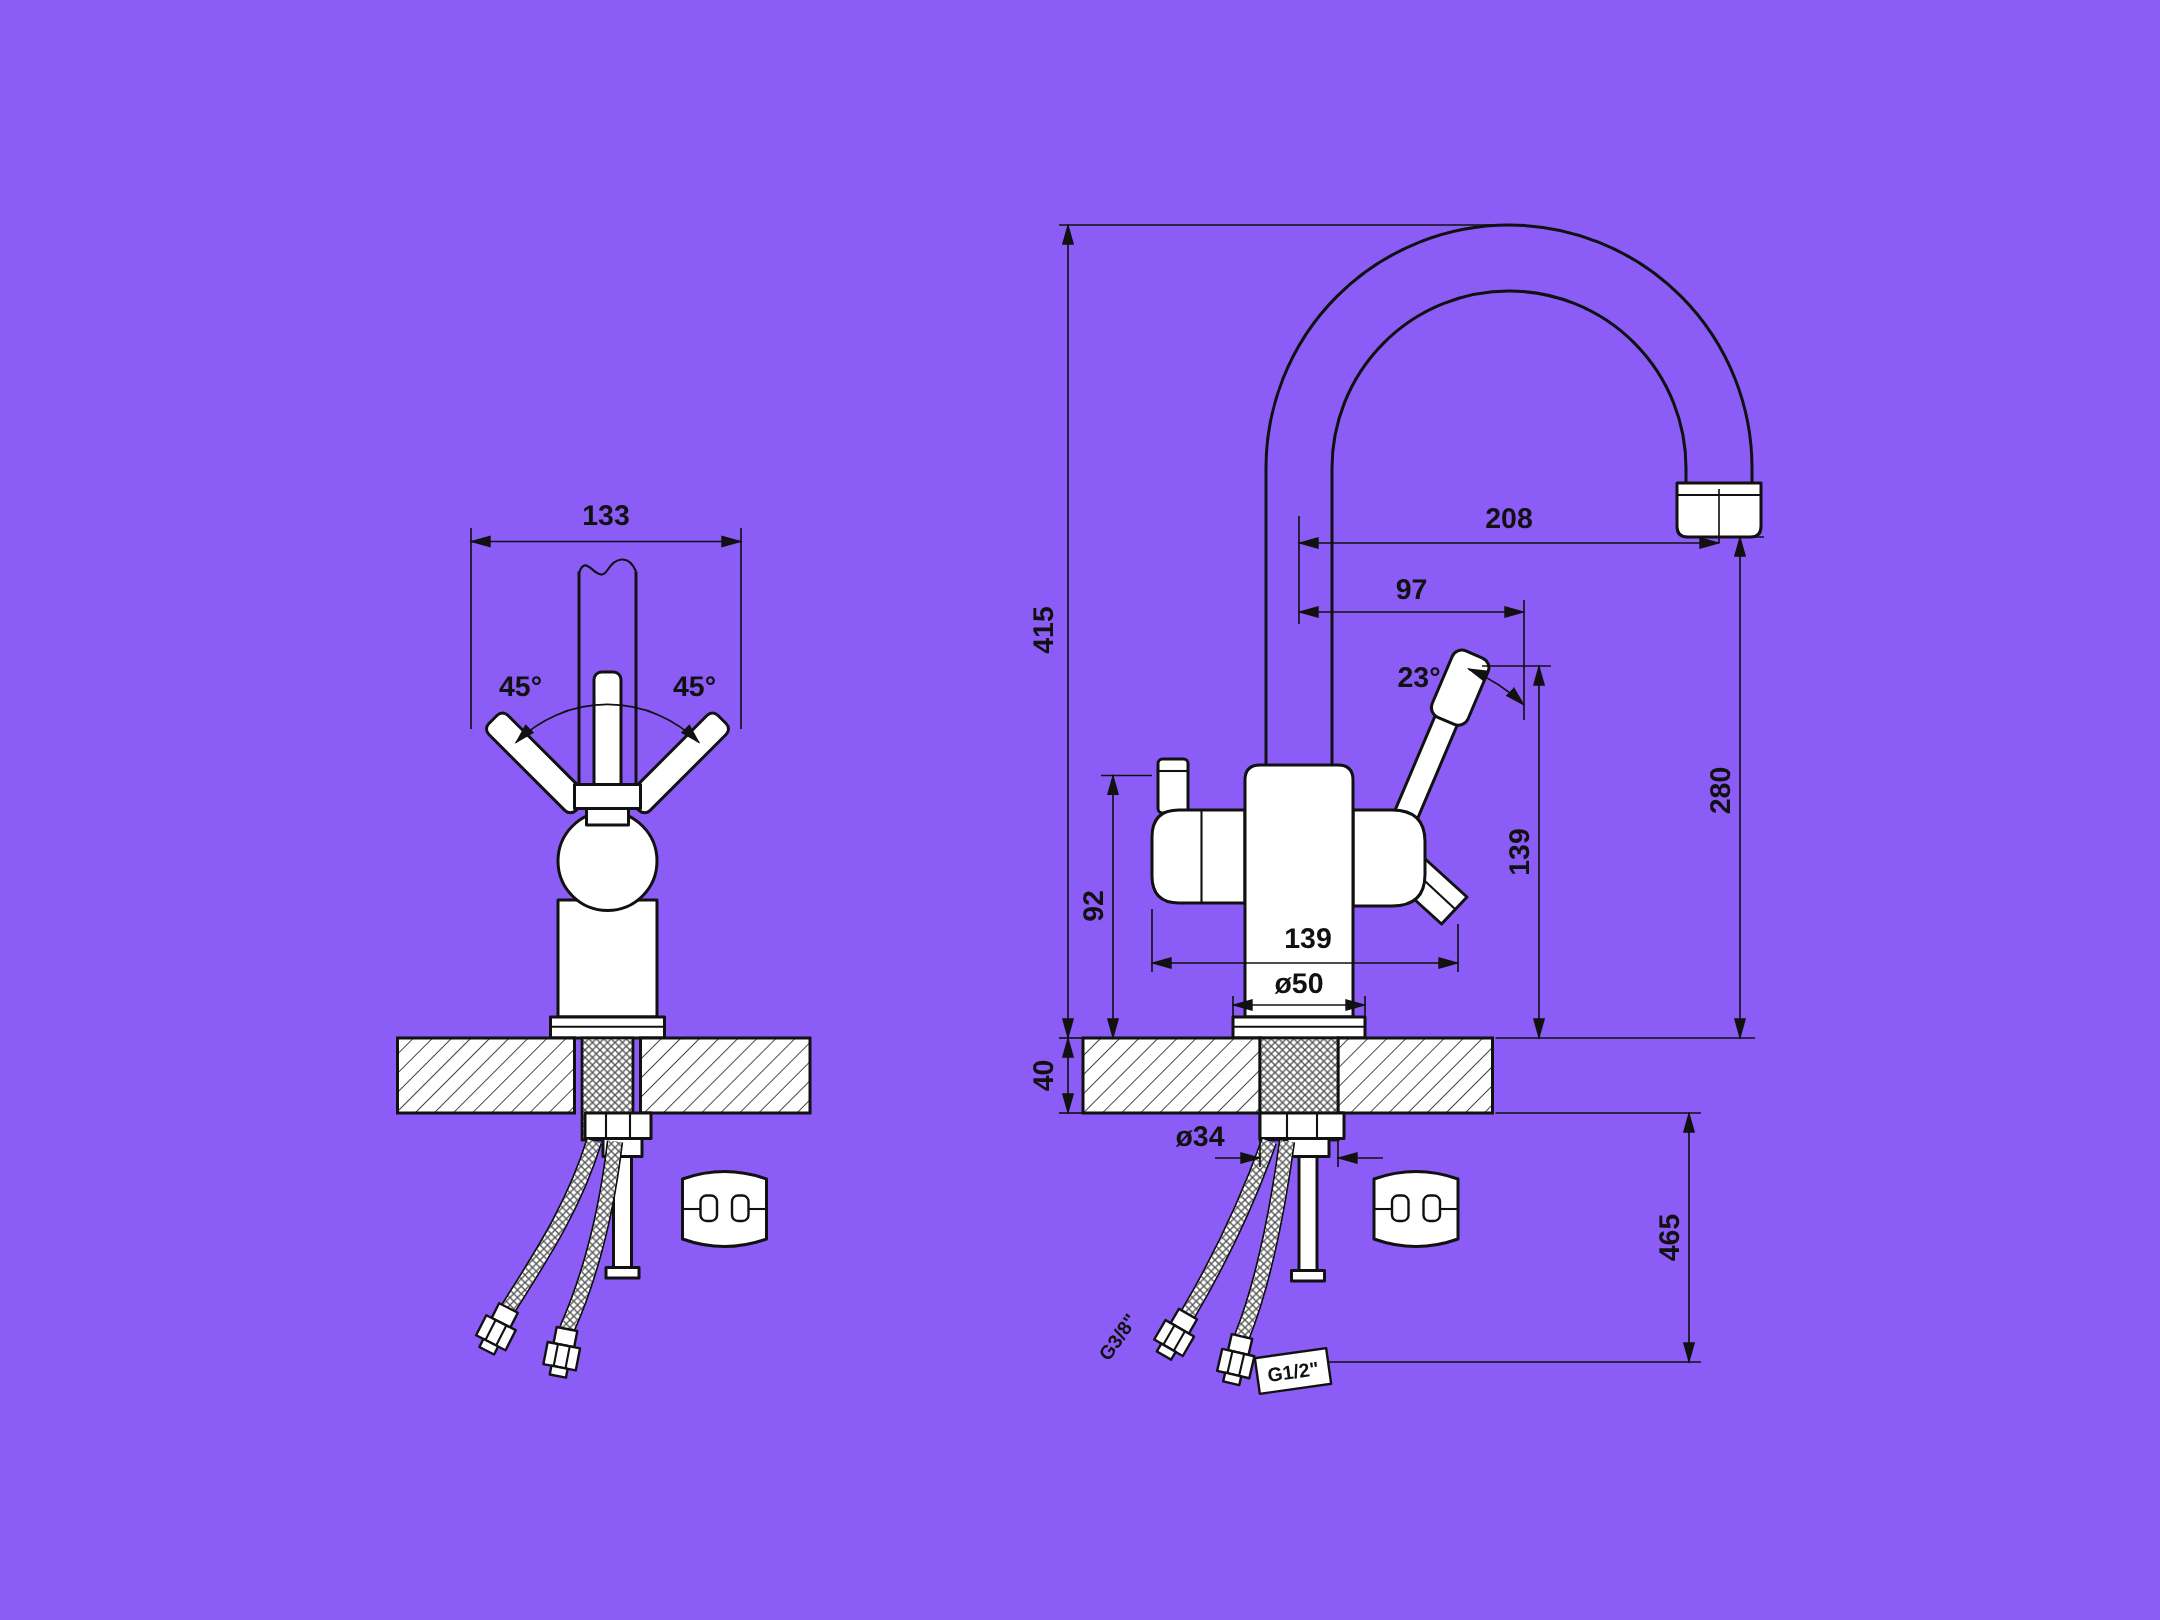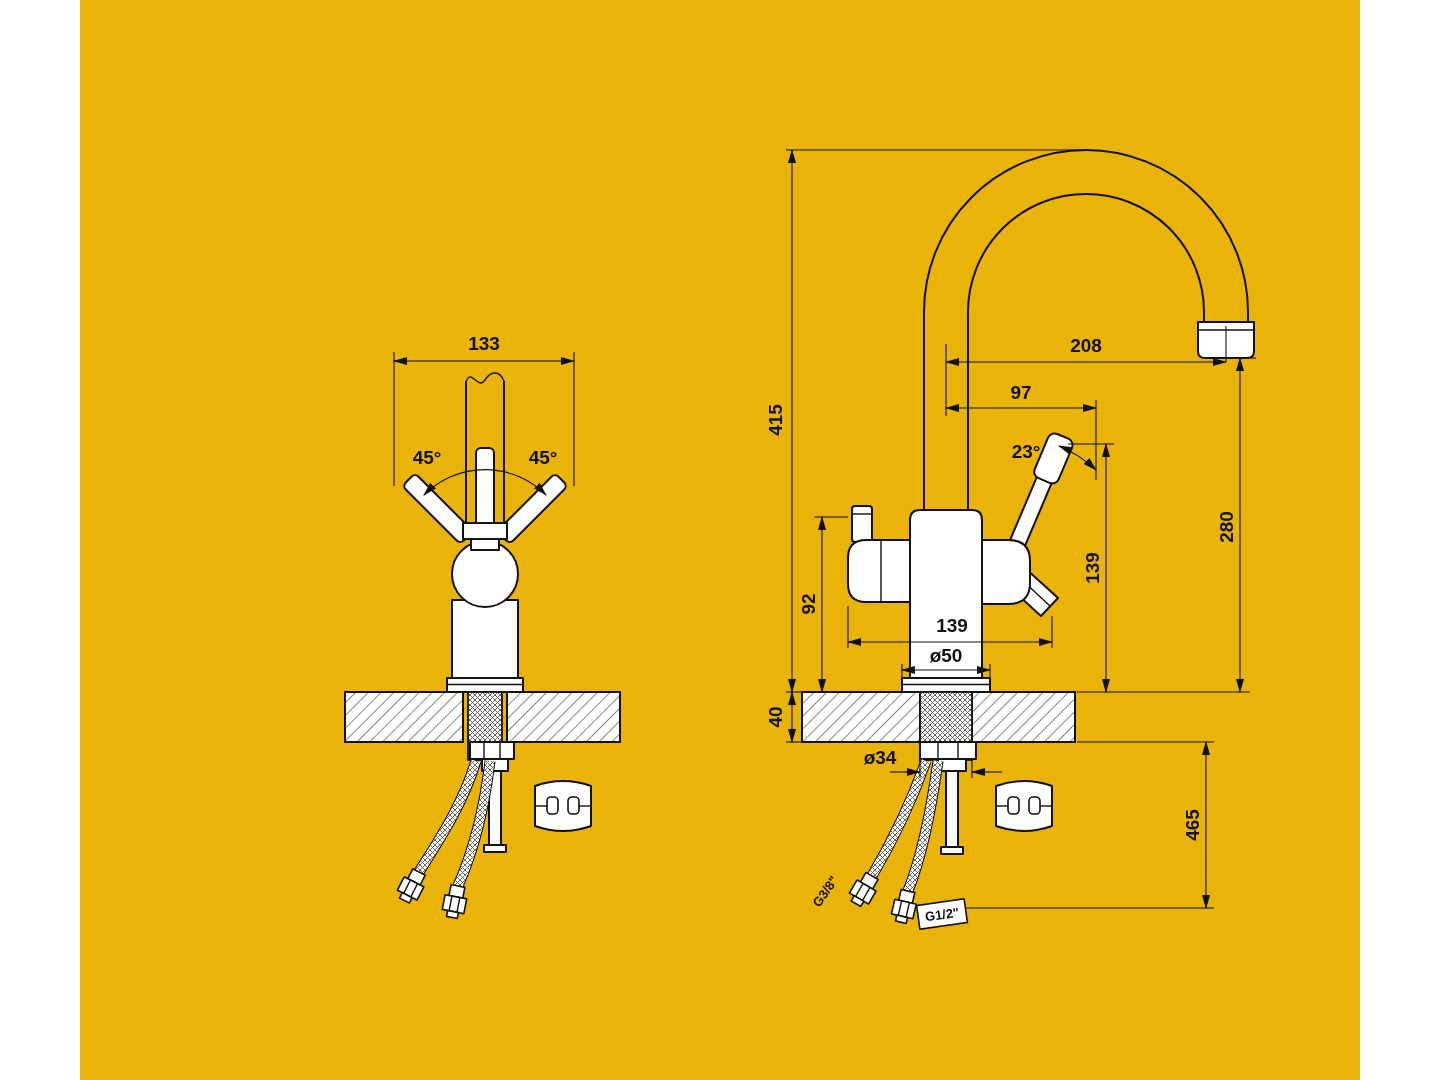--- a/index.html
+++ b/index.html
@@ -1,16 +1,16 @@
 <!DOCTYPE html>
 <html><head>
 <meta charset="utf-8">
 <style>
   html,body{margin:0;padding:0;background:#ffffff;}
-  .stage{width:1280px;height:1080px;background:#eab308;position:relative;margin:0 auto;overflow:hidden;}
+  .stage{width:1440px;height:1080px;background:#8b5cf6;position:relative;margin:0 auto;overflow:hidden;}
   svg{display:block;}
   .ln{fill:none;stroke:#111;stroke-width:2;}
   .ln2{fill:none;stroke:#111;stroke-width:1.4;}
   .ol{fill:#fff;stroke:#111;stroke-width:2;stroke-linejoin:round;}
   .ol2{fill:#fff;stroke:#111;stroke-width:1.6;stroke-linejoin:round;}
   .hatch{fill:url(#hatch);stroke:#111;stroke-width:2;}
   .braidfill{fill:url(#braid);stroke:#111;stroke-width:1.8;}
   .dim{fill:none;stroke:#111;stroke-width:1.1;}
   .hoseO{fill:none;stroke:#111;stroke-width:11;}
   .hoseW{fill:none;stroke:#fff;stroke-width:8.6;}

